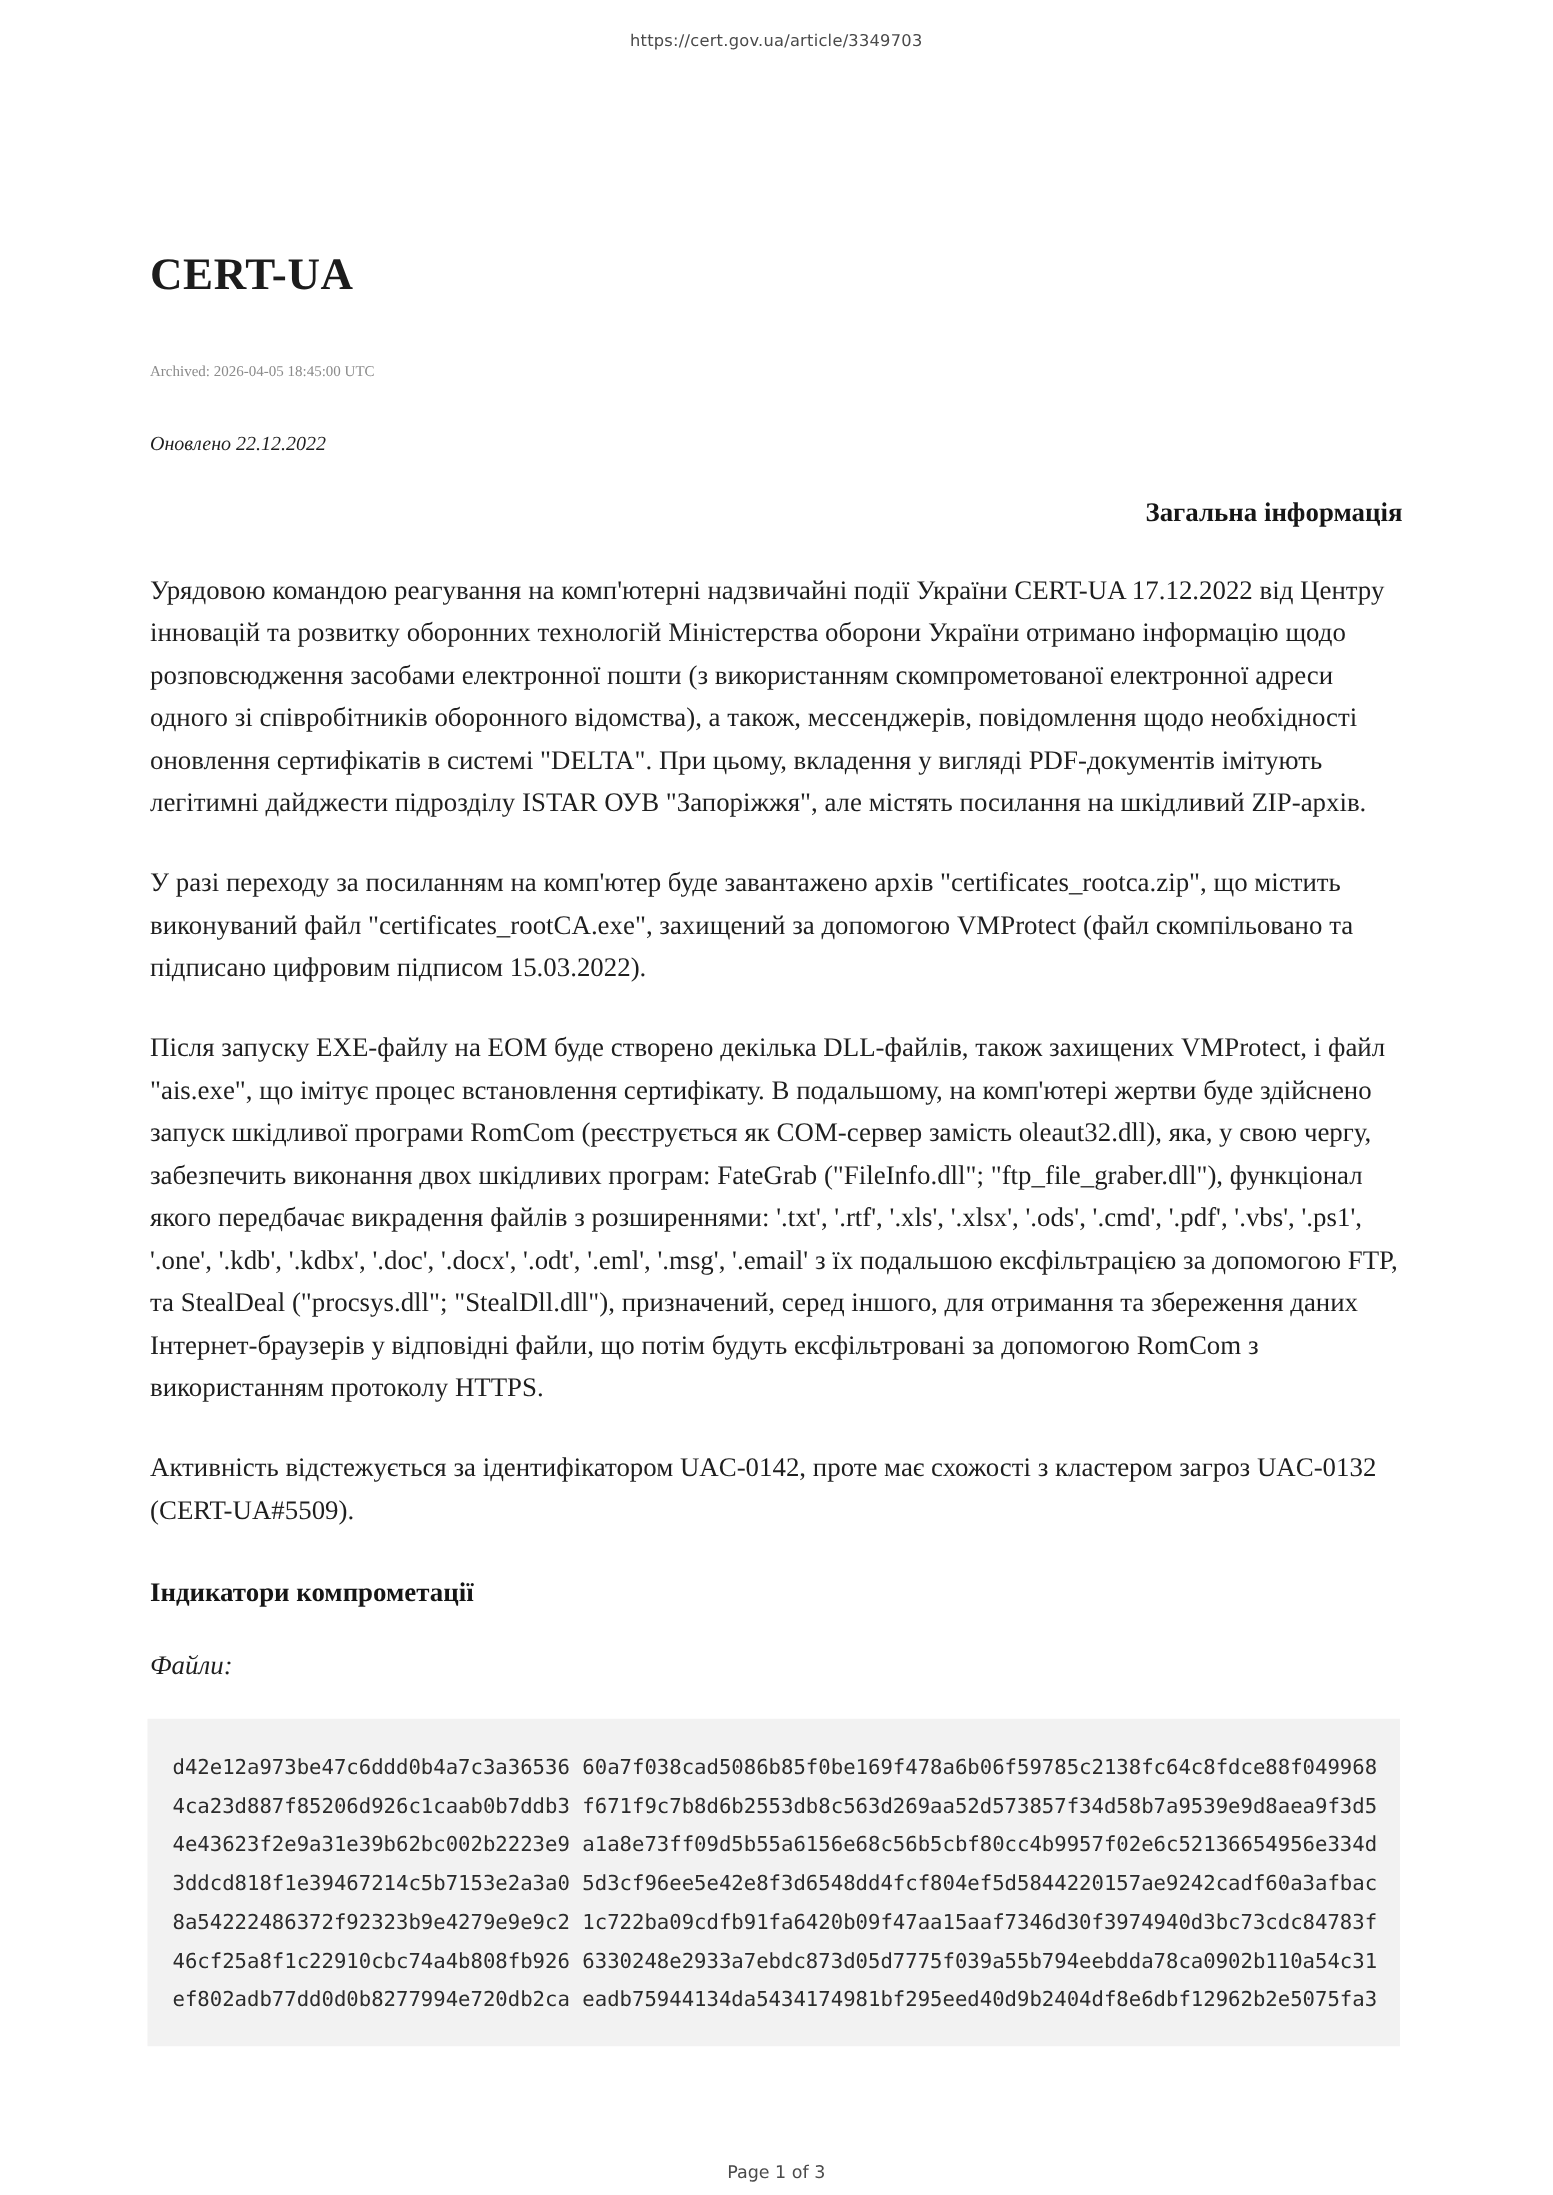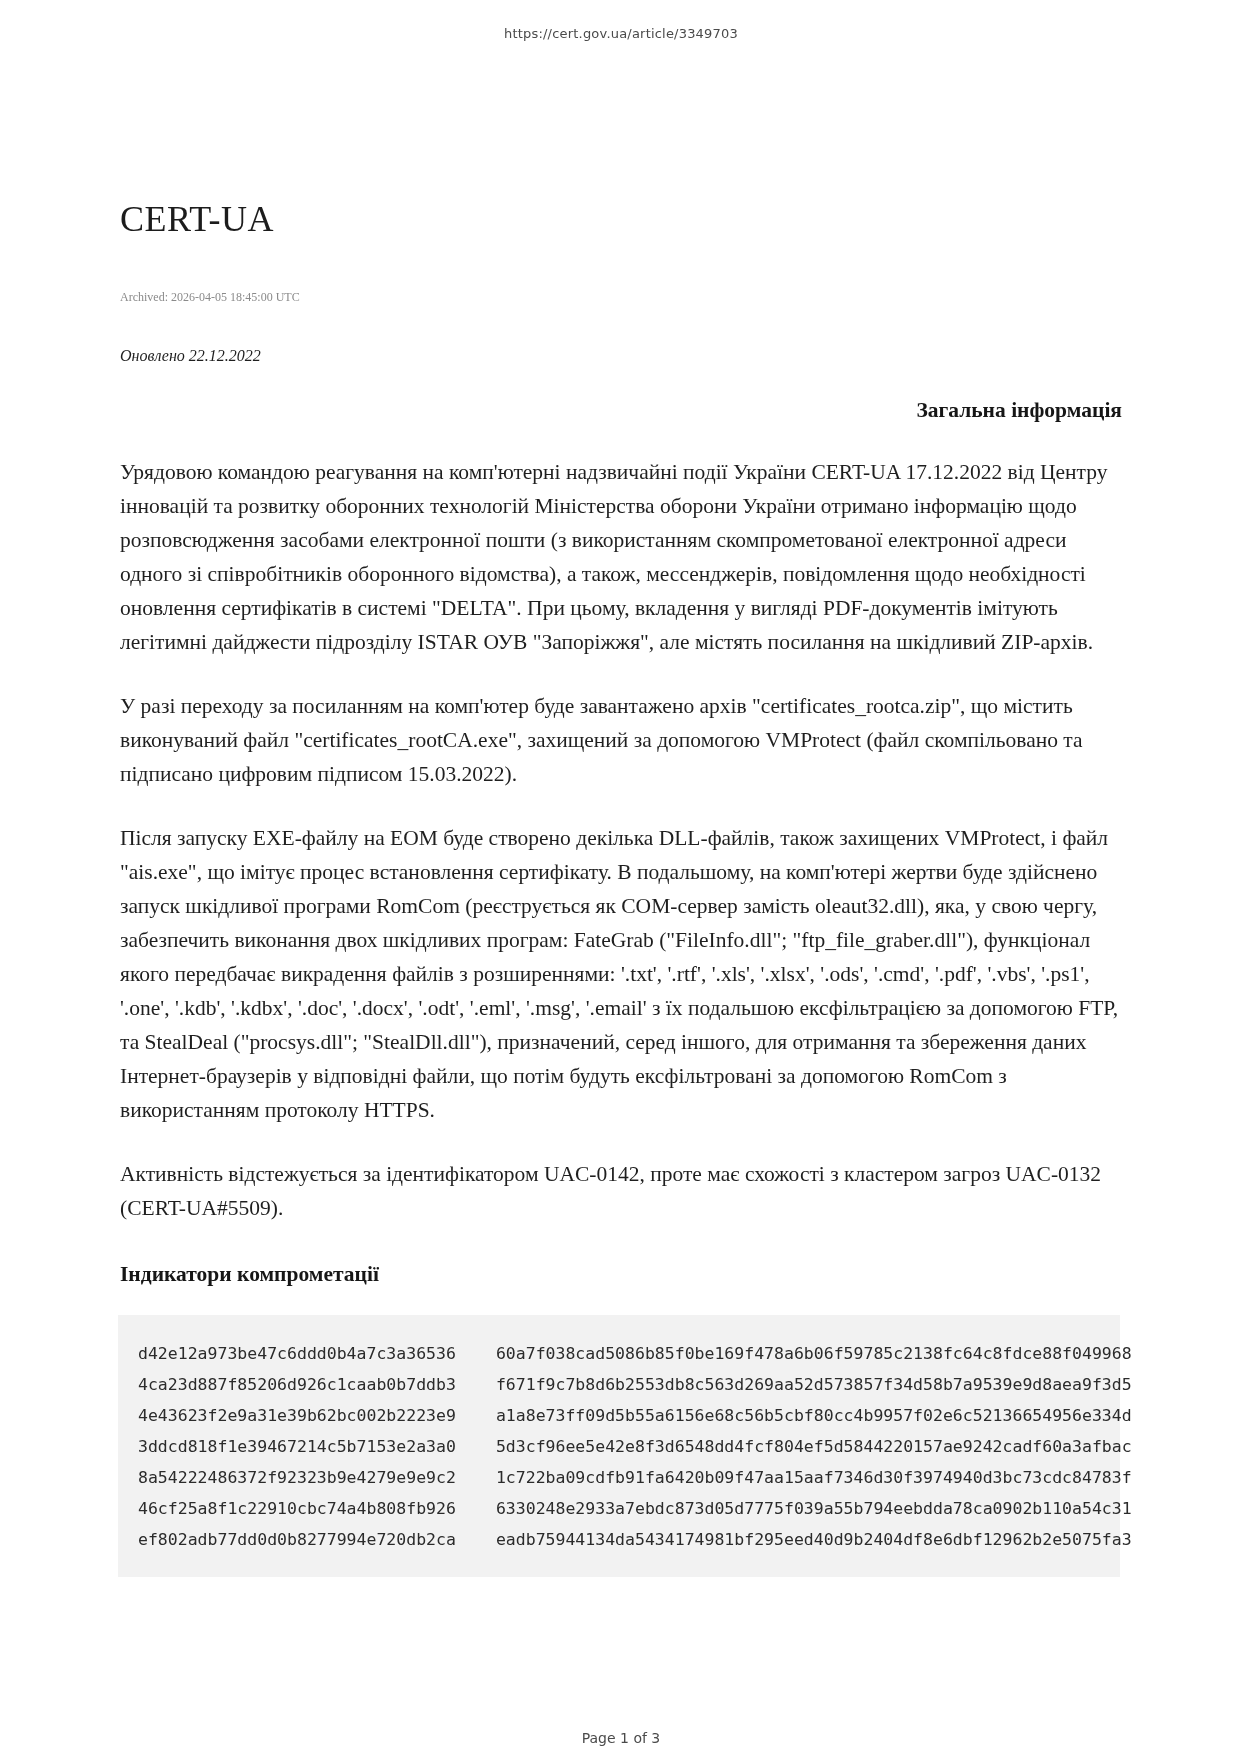--- a/index.html
+++ b/index.html
@@ -30,21 +30,21 @@
 
   .content {
     margin: 0 120px;
     padding-top: 197px;
     width: 1002px;
   }
 
   .article-title {
     margin: 0;
     font-size: 36px;
-    font-weight: normal;
+    font-weight: bold;
     line-height: 1.25;
     color: #1c1c1c;
     letter-spacing: 0.5px;
   }
 
   .archived {
     margin: 42px 0 0 0;
     font-size: 12px;
     line-height: 27px;
     color: #8a8a8a;
@@ -87,21 +87,21 @@
     font-size: 21.5px;
     font-style: italic;
     line-height: 34px;
   }
 
   .hash-block {
     margin: 26px 0 0 -2px;
     background: #f2f2f2;
     padding: 23px 18px 22px 20px;
     display: flex;
-    gap: 40px;
+    gap: 10px;
     width: 964px;
   }
 
   .hash-col {
     margin: 0;
     font-family: "DejaVu Sans Mono", monospace;
     font-size: 16.5px;
     line-height: 31px;
     color: #2b2b2b;
     white-space: pre;
@@ -139,20 +139,21 @@
     <p class="body-par">Урядовою командою реагування на комп'ютерні надзвичайні події України CERT-UA 17.12.2022 від Центру інновацій та розвитку оборонних технологій Міністерства оборони України отримано інформацію щодо розповсюдження засобами електронної пошти (з використанням скомпрометованої електронної адреси одного зі співробітників оборонного відомства), а також, мессенджерів, повідомлення щодо необхідності оновлення сертифікатів в системі "DELTA". При цьому, вкладення у вигляді PDF-документів імітують легітимні дайджести підрозділу ISTAR ОУВ "Запоріжжя", але містять посилання на шкідливий ZIP-архів.</p>
 
     <p class="body-par">У разі переходу за посиланням на комп'ютер буде завантажено архів "certificates_rootca.zip", що містить виконуваний файл "certificates_rootCA.exe", захищений за допомогою VMProtect (файл скомпільовано та підписано цифровим підписом 15.03.2022).</p>
 
     <p class="body-par">Після запуску EXE-файлу на ЕОМ буде створено декілька DLL-файлів, також захищених VMProtect, і файл "ais.exe", що імітує процес встановлення сертифікату. В подальшому, на комп'ютері жертви буде здійснено запуск шкідливої програми RomCom (реєструється як COM-сервер замість oleaut32.dll), яка, у свою чергу, забезпечить виконання двох шкідливих програм: FateGrab ("FileInfo.dll"; "ftp_file_graber.dll"), функціонал якого передбачає викрадення файлів з розширеннями: '.txt', '.rtf', '.xls', '.xlsx', '.ods', '.cmd', '.pdf', '.vbs', '.ps1', '.one', '.kdb', '.kdbx', '.doc', '.docx', '.odt', '.eml', '.msg', '.email' з їх подальшою ексфільтрацією за допомогою FTP, та StealDeal ("procsys.dll"; "StealDll.dll"), призначений, серед іншого, для отримання та збереження даних Інтернет-браузерів у відповідні файли, що потім будуть ексфільтровані за допомогою RomCom з використанням протоколу HTTPS.</p>
 
     <p class="body-par">Активність відстежується за ідентифікатором UAC-0142, проте має схожості з кластером загроз UAC-0132 (CERT-UA#5509).</p>
 
     <h3 class="h-ioc">Індикатори компрометації</h3>
 
+    <p class="files-label">Файли:</p>
 
     <div class="hash-block">
       <pre class="hash-col">d42e12a973be47c6ddd0b4a7c3a36536
 4ca23d887f85206d926c1caab0b7ddb3
 4e43623f2e9a31e39b62bc002b2223e9
 3ddcd818f1e39467214c5b7153e2a3a0
 8a54222486372f92323b9e4279e9e9c2
 46cf25a8f1c22910cbc74a4b808fb926
 ef802adb77dd0d0b8277994e720db2ca</pre>
       <pre class="hash-col">60a7f038cad5086b85f0be169f478a6b06f59785c2138fc64c8fdce88f049968

